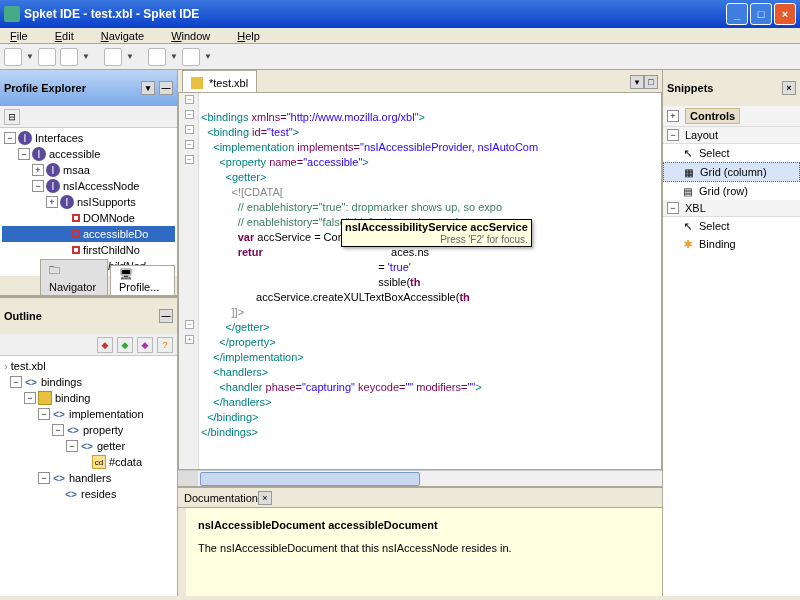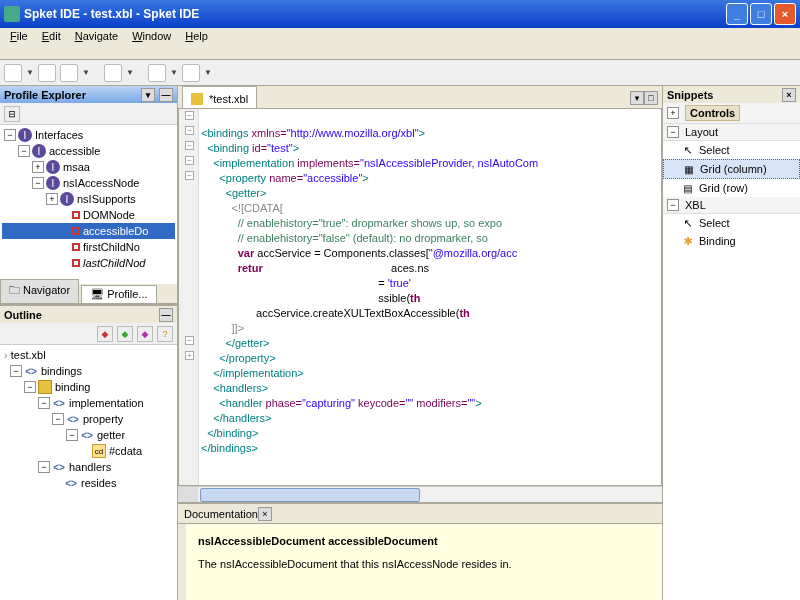--- a/index.html
+++ b/index.html
@@ -3,49 +3,49 @@
 <meta charset="utf-8">
 <style>
 * { margin:0; padding:0; box-sizing:border-box; font-family:Tahoma,sans-serif; font-size:11px; }
 body { background:#ece9d8; width:800px; height:600px; overflow:hidden; }
 .titlebar { height:28px; background:linear-gradient(#3a77e0,#0a3fc9); color:#fff; display:flex; align-items:center; padding:0 4px; }
 .titlebar-icon { width:16px; height:16px; background:#4a8; border-radius:2px; margin-right:4px; }
 .titlebar-text { flex:1; font-weight:bold; font-size:12px; }
 .winbtn { width:22px; height:22px; margin-left:2px; border:1px solid #fff; border-radius:3px; display:flex; align-items:center; justify-content:center; font-weight:bold; cursor:pointer; }
 .winbtn.close { background:#e55a2c; }
 .winbtn.minmax { background:#3f7de0; }
-.menubar { height:32px; background:#ece9d8; display:flex; padding:0 4px; border-bottom:1px solid #aca899; gap:2px; }
+.menubar { height:16px; background:#ece9d8; display:flex; padding:0 4px; border-bottom:1px solid #aca899; gap:15px; }
 .menu-item { padding:2px 6px; cursor:pointer; }
 .menu-item u { text-decoration:underline; }
 .toolbar { height:26px; background:#efeff0; border-bottom:1px solid #aca899; display:flex; align-items:center; padding:0 4px; gap:4px; }
 .tb-ico { width:18px; height:18px; border:1px solid #bbb; border-radius:2px; background:#fff; cursor:pointer; }
 .tb-sep { width:6px; }
 .drop { width:8px; height:18px; display:flex; align-items:center; justify-content:center; font-size:8px; color:#444; }
 .mainrow { display:flex; height:526px; }
 .leftcol { width:178px; display:flex; flex-direction:column; border-right:1px solid #aca899; }
-.pane-hdr { height:17px; background:linear-gradient(#bcd5f5,#7aa9e7); display:flex; align-items:center; padding:0 4px; gap:4px; font-weight:bold; color:#000; }
+.pane-hdr { height:36px; background:linear-gradient(#bcd5f5,#7aa9e7); display:flex; align-items:center; padding:0 4px; gap:4px; font-weight:bold; color:#000; }
 .pane-hdr .hdr-sp { flex:1; }
 .hdr-ico { width:14px; height:14px; background:#ddd; border:1px solid #999; cursor:pointer; font-size:9px; display:flex; align-items:center; justify-content:center; }
 .pane-tb { height:22px; background:#f0f0f0; border-bottom:1px solid #ccc; display:flex; align-items:center; padding:0 4px; gap:4px; }
 .mini-ico { width:16px; height:16px; background:#eee; border:1px solid #bbb; cursor:pointer; font-size:9px; display:flex; align-items:center; justify-content:center; }
 .tree { flex:1; background:#fff; overflow:auto; padding:2px; white-space:nowrap; }
 .tree-row { display:flex; align-items:center; height:16px; cursor:pointer; padding-left:2px; }
 .tree-row.sel { background:#316ac5; color:#fff; }
 .tog { width:12px; height:12px; border:1px solid #919191; background:#fff; margin-right:2px; font-size:9px; display:flex; align-items:center; justify-content:center; cursor:pointer; color:#000; }
 .nog { width:12px; }
 .tico { width:14px; height:14px; margin-right:3px; display:flex; align-items:center; justify-content:center; font-size:10px; }
 .ti-iface { background:#5b4a9c; color:#fff; border-radius:7px; }
 .ti-sq { width:8px; height:8px; border:2px solid #c33; }
 .ti-yell { background:#e8c040; border:1px solid #b89020; }
 .ti-blue { color:#4a6da8; font-weight:bold; }
 .ti-cd { background:#ffe090; border:1px solid #c8a030; font-size:8px; }
 .tabrow { height:20px; background:#ece9d8; display:flex; align-items:flex-end; border-bottom:1px solid #aca899; }
 .tab { padding:2px 8px; background:#fff; border:1px solid #aca899; border-bottom:none; margin-right:2px; cursor:pointer; }
 .tab.inact { background:#e0e0e0; }
-.leftmid { height:20px; }
+.leftmid { height:20px;padding-left:40px; }
 .midcol { flex:1; display:flex; flex-direction:column; min-width:0; }
 .ed-tabs { height:22px; background:#ece9d8; display:flex; align-items:center; padding:2px 4px 0; }
 .ed-tab { padding:6px 8px; background:#fff; border:1px solid #aca899; border-bottom:none; cursor:pointer; display:flex; align-items:center; gap:3px; }
 .ed-tab-sp { flex:1; }
 .editor { flex:1; background:#fff; border:1px solid #aca899; overflow:auto; font-family:"Courier New",monospace; font-size:12px; position:relative; }
 .gutter { position:absolute; left:0; top:0; width:20px; height:100%; background:#f0f0f0; border-right:1px solid #ddd; }
 .fold { position:absolute; font-size:8px; color:#888; border:1px solid #aaa; width:9px; height:9px; background:#fff; display:flex; align-items:center; justify-content:center; cursor:pointer; }
 .code { margin-left:22px; padding:2px 0; white-space:pre; line-height:15px; }
 .c-tag { color:#008080; }
 .c-attr { color:#7a0055; }
@@ -269,20 +269,24 @@
                   accService.createXULTextBoxAccessible(<span class="c-kw">th</span>
           <span class="c-cd">]]&gt;</span>
         <span class="c-tag">&lt;/getter&gt;</span>
       <span class="c-tag">&lt;/property&gt;</span>
     <span class="c-tag">&lt;/implementation&gt;</span>
     <span class="c-tag">&lt;handlers&gt;</span>
       <span class="c-tag">&lt;handler</span> <span class="c-attr">phase=</span><span class="c-str">"capturing"</span> <span class="c-attr">keycode=</span><span class="c-str">""</span> <span class="c-attr">modifiers=</span><span class="c-str">""</span><span class="c-tag">&gt;</span>
     <span class="c-tag">&lt;/handlers&gt;</span>
   <span class="c-tag">&lt;/binding&gt;</span>
 <span class="c-tag">&lt;/bindings&gt;</span></div>
+      <div class="tooltip" style="top:126px;left:162px;">
+        <b>nsIAccessibilityService accService</b>
+        <div class="sub">Press 'F2' for focus.</div>
+      </div>
     </div>
     <div class="hscroll">
       <div style="width:20px;background:#ddd;"></div>
       <div class="hscroll-track">
         <div class="hscroll-thumb" style="left:2px;width:220px;"></div>
       </div>
     </div>
 
     <div class="doc-pane">
       <div class="doc-hdr">

